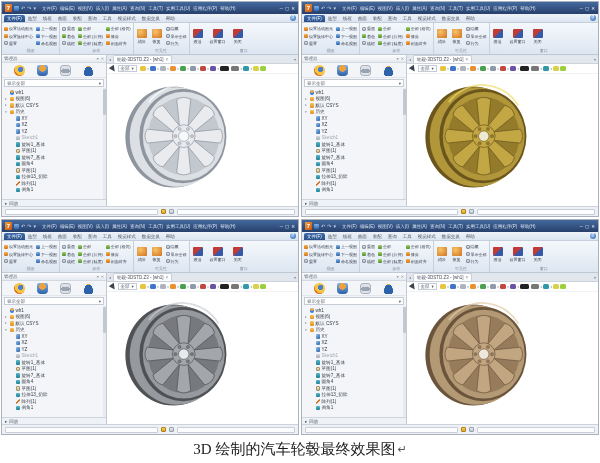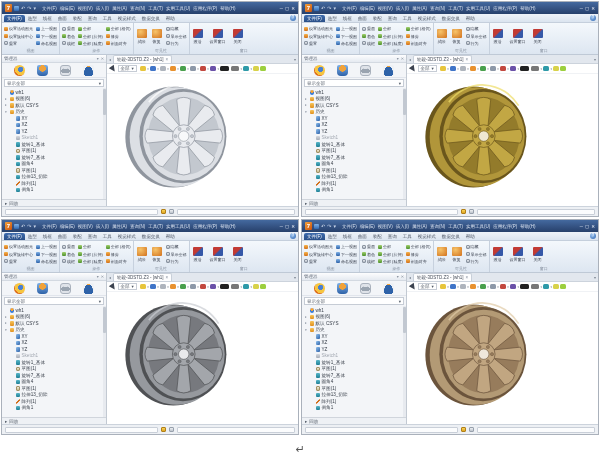--- a/index.html
+++ b/index.html
@@ -1548,15 +1548,16 @@
       <div class="sfield l"></div>
       <div class="sic sic-y"></div>
       <div class="sic sic-g"></div>
       <div class="sfield r"></div>
     </div>
 
   </div>
   </div>
 </div>
   <div class="caption">
+    <span>3D 绘制的汽车轮毂最终效果图</span>
     <span class="cap-mark">↵</span>
   </div>
 </div>
 
 </body></html>

